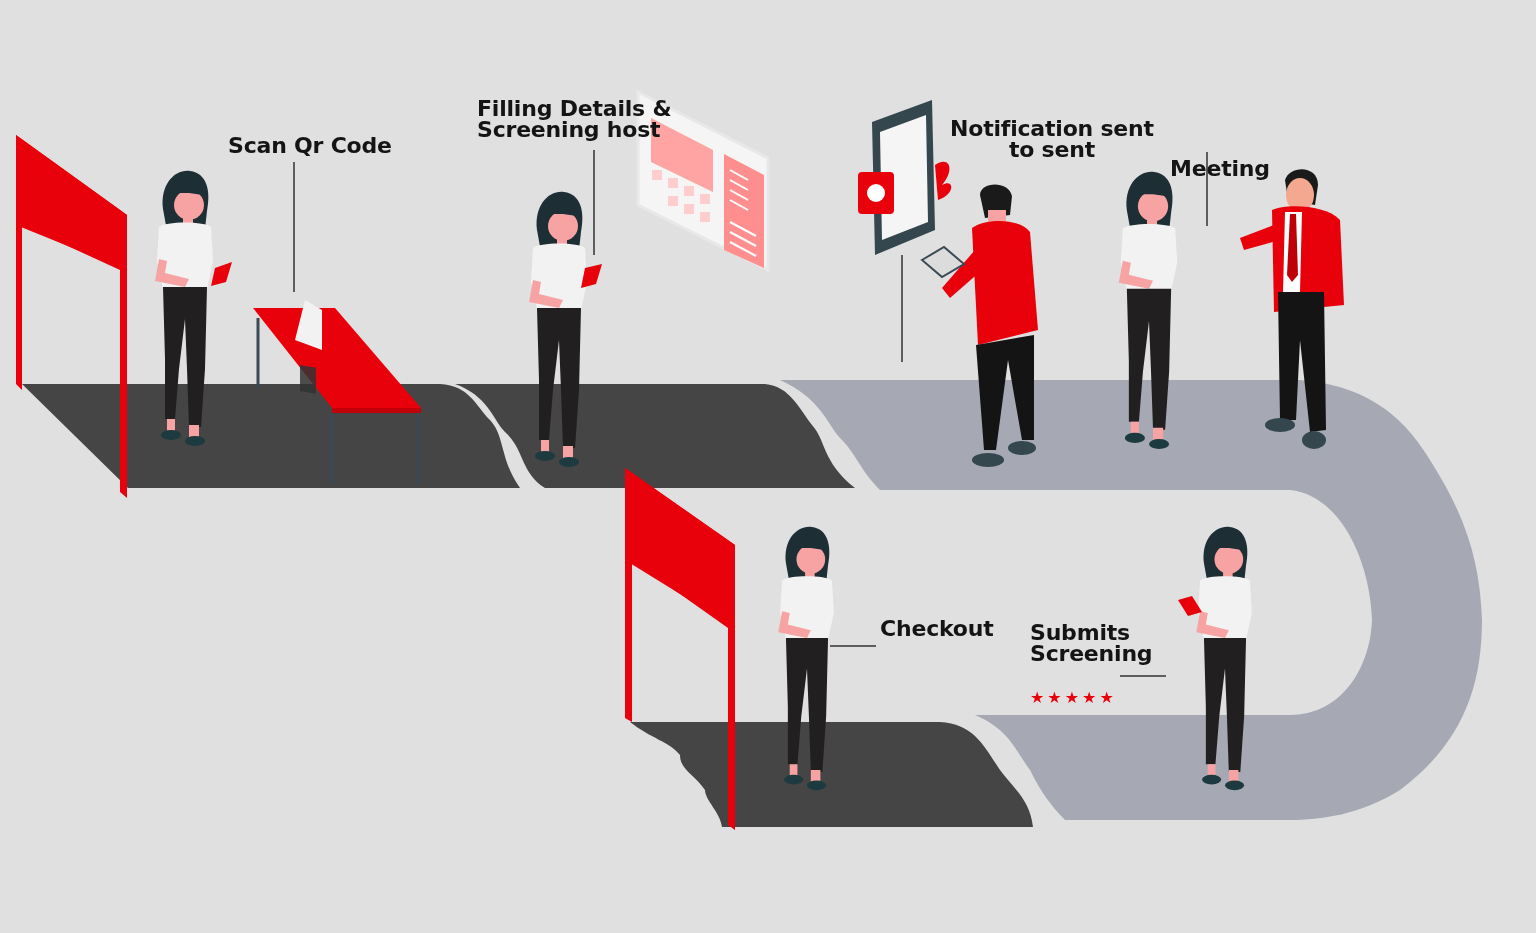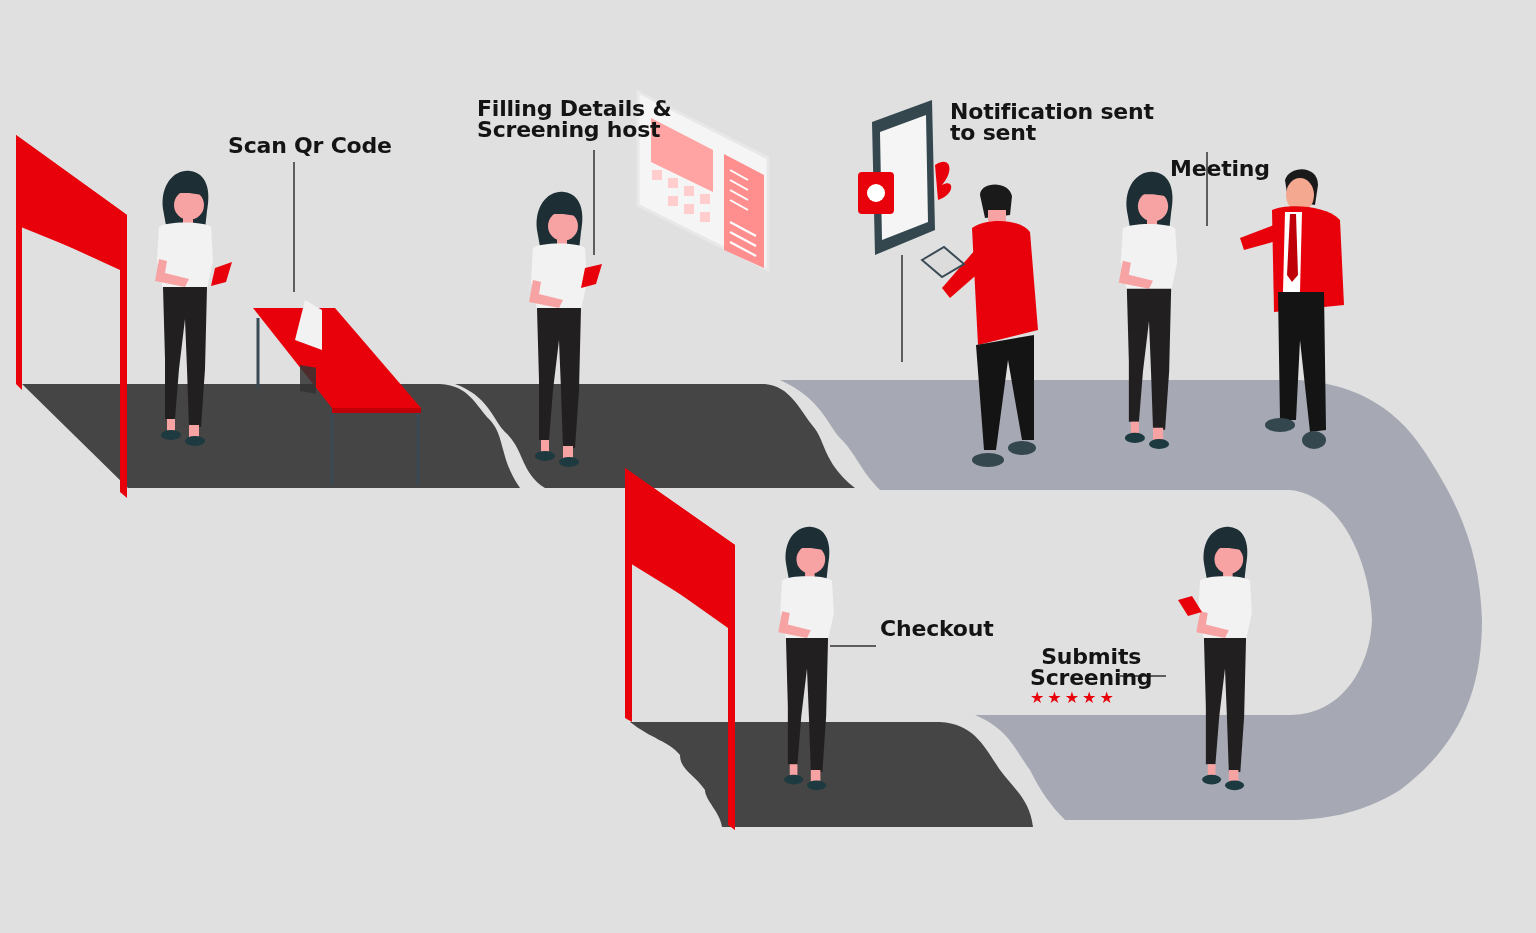--- a/index.html
+++ b/index.html
@@ -140,26 +140,26 @@
   </g>
 </svg>
 
 <div class="label" style="left:228px; top:135px;">Scan Qr Code</div>
 
 <div class="label" style="left:477px; top:98px;">
   <div>Filling Details &amp;</div>
   <div>Screening host</div>
 </div>
 
-<div class="label" style="left:950px; top:101px;">
+<div class="label" style="left:950px; top:118px;text-align:center;">
   <div>Notification sent</div>
   <div>to sent</div>
 </div>
 
 <div class="label" style="left:1170px; top:126px;margin-top:32px;">Meeting</div>
 
 <div class="label" style="left:880px; top:618px;text-align:center;">Checkout</div>
 
-<div class="label" style="left:1030px; top:646px;text-align:center;">
+<div class="label" style="left:1030px; top:622px;">
   <div>Submits</div>
   <div>Screening</div>
 </div>
 <div class="stars" style="left:1030px; top:690px;">★★★★★</div>
 
 </body></html>

